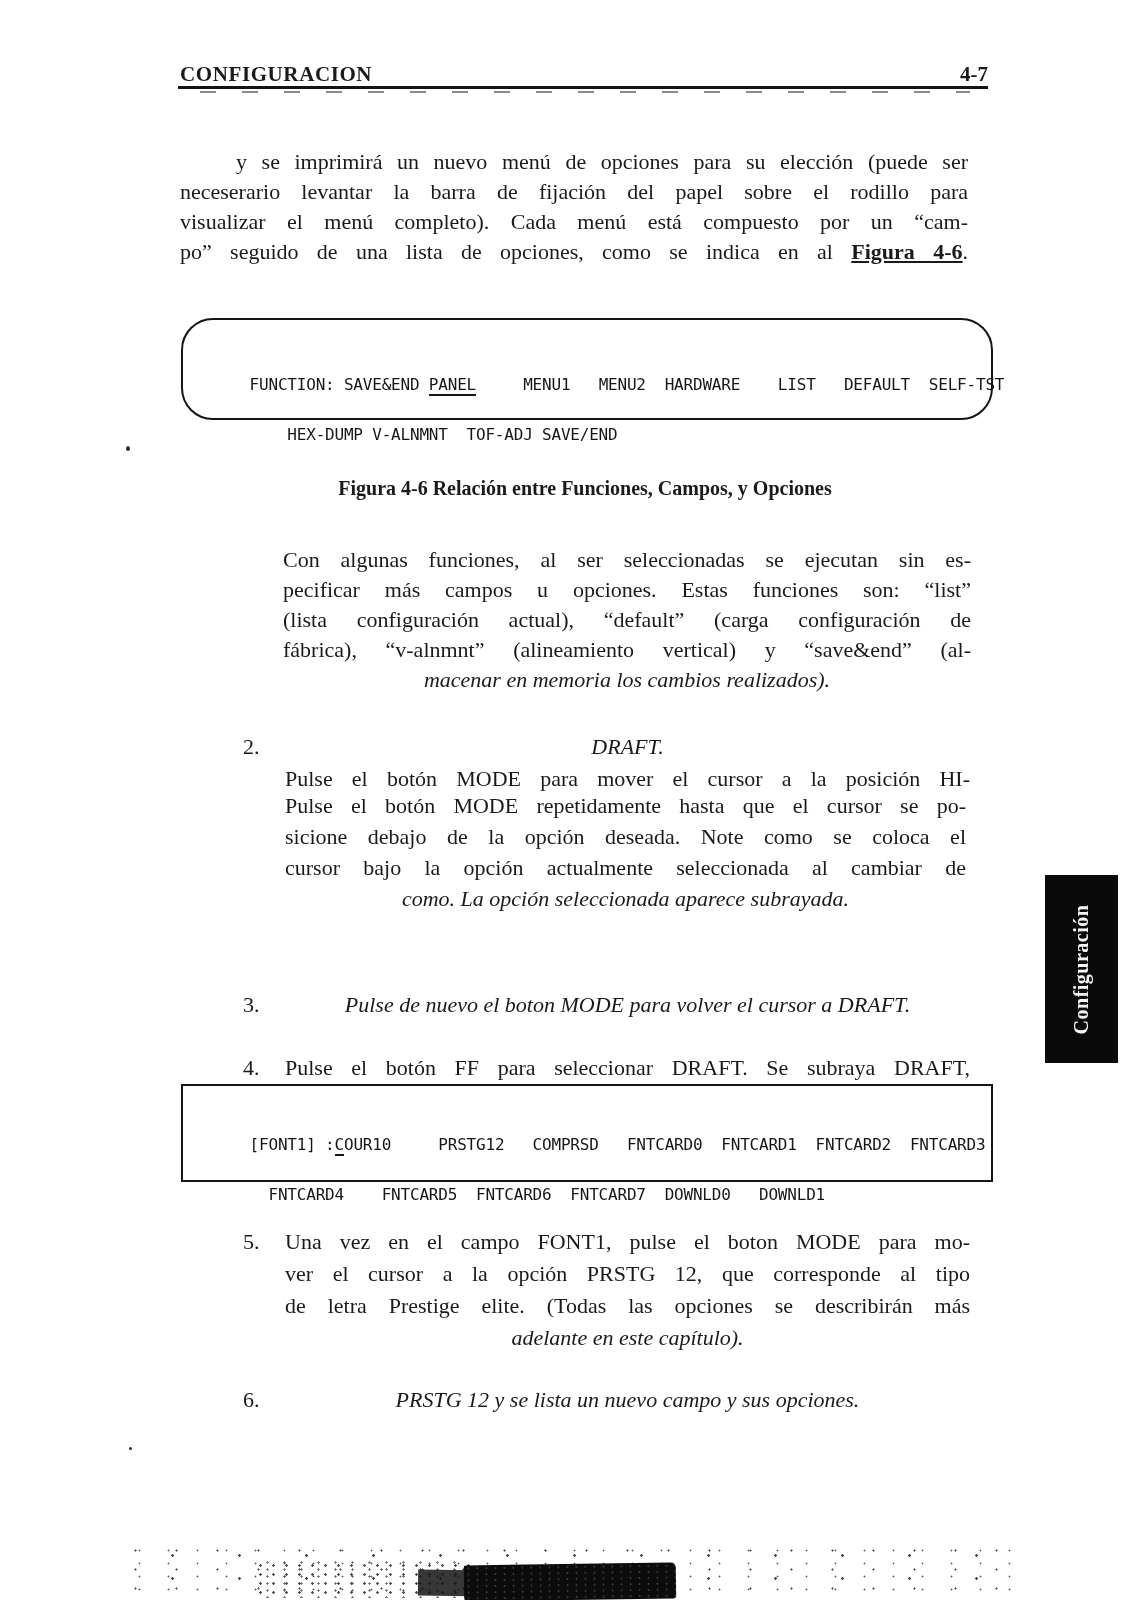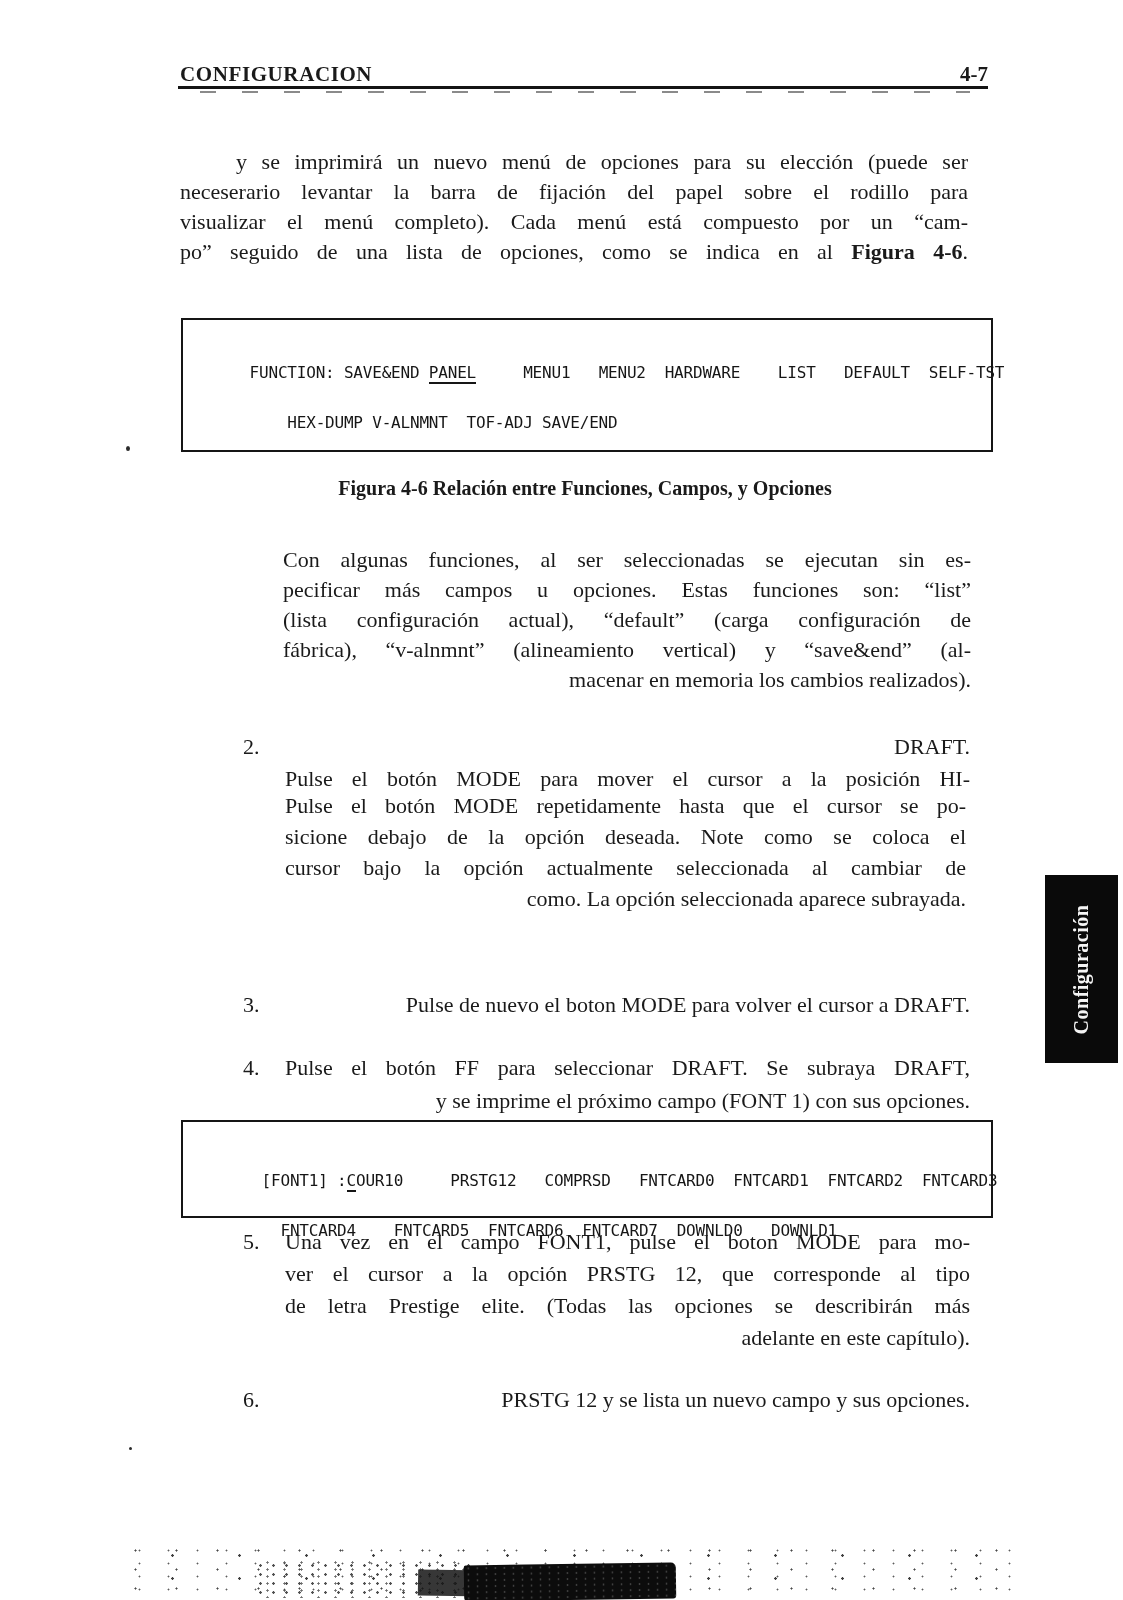--- a/index.html
+++ b/index.html
@@ -32,43 +32,43 @@
     background:#141414;
   }
   .header-rule-sub{
     position:absolute;left:200px;top:91px;width:770px;height:2px;
     background:repeating-linear-gradient(90deg,#2b2b2b 0 16px,transparent 16px 42px);
     opacity:.55;
   }
   
   .para{position:absolute;font-size:22px;}
   .tline{text-align:justify;text-align-last:justify;white-space:normal;}
-  .tline.tlast{text-align:right;text-align-last:auto;}
+  .tline.tlast{text-align:center;text-align-last:auto;font-style:italic;}
   .intro{left:180px;top:147px;width:788px;line-height:30px;}
   .intro .lines .tline:first-child{text-indent:56px;}
-  .bold{font-weight:700;}
+  .bold{font-weight:700;text-decoration:underline;}
   .para-functions{left:283px;top:545px;width:688px;line-height:30px;}
   .mode-note{left:285px;top:790px;width:681px;line-height:31px;}
   
   .step{position:absolute;left:243px;width:727px;display:flex;font-size:22px;}
   .step .step-num{flex:none;width:42px;}
   .step .step-body{flex:1;}
   .step-2{top:731px;line-height:32px;}
   .step-3{top:989px;line-height:32px;}
   .step-4{top:1051px;line-height:33px;}
   .step-5{top:1226px;line-height:32px;}
   .step-6{top:1384px;line-height:32px;}
   
   .figure-box{
     position:absolute;left:181px;width:812px;
     border:2px solid #151515;box-sizing:border-box;
     background:var(--paper);
   }
-  .figure-box-1{top:318px;height:134px;padding:15px 0 0 10px;}
-  .figure-box-2{top:1120px;height:98px;padding:21px 0 0 22px;}
+  .figure-box-1{top:318px;height:102px;padding:27px 0 0 10px;border-radius:32px;}
+  .figure-box-2{top:1084px;height:98px;padding:21px 0 0 10px;}
   .mline{
     font-family:"DejaVu Sans Mono", monospace;
     font-size:16px;line-height:25px;letter-spacing:-0.2px;
     white-space:pre;color:#161616;
   }
   .mline.blank{height:25px;}
   .mono-u{border-bottom:2px solid #161616;}
   .figure-caption{
     position:absolute;left:180px;top:477px;width:810px;
     text-align:center;font-size:20px;font-weight:700;

